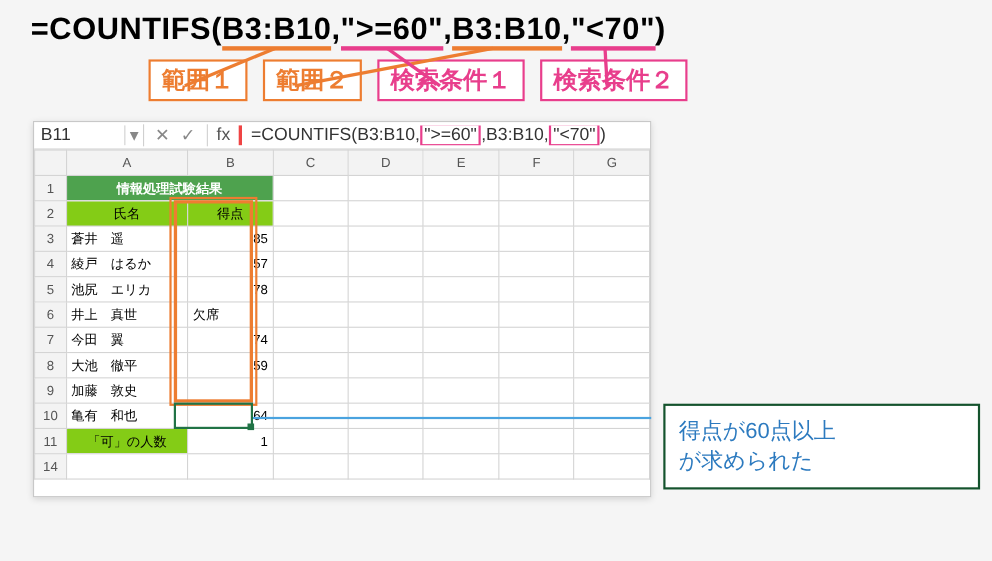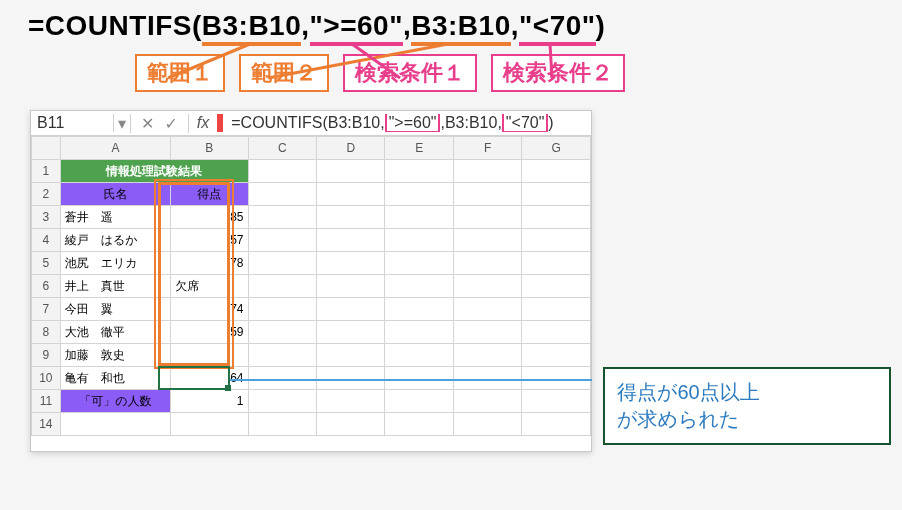--- a/index.html
+++ b/index.html
@@ -76,22 +76,21 @@
   }
   .fb-icons {
     display: flex;
     gap: 10px;
     padding: 0 10px;
     color: #888;
     border-right: 1px solid #d0d0d0;
   }
   .fb-fx {
     padding: 0 8px;
-    font-style: italic;
-    border-right: 6px solid #ef4444;
+    border-right: 3px solid #ef4444;
     color:#555;
   }
   .fb-formula {
     flex: 1;
     padding: 0 8px;
     white-space: nowrap;
     overflow: hidden;
   }
   .pinkbox { border: 2px solid #e83e8c; padding: 0 2px; }
 
@@ -122,21 +121,21 @@
     background: #f3f3f3;
     text-align: center;
   }
   .grid .title-cell {
     background: #4ea24e;
     color: #fff;
     text-align: center;
     font-weight: bold;
   }
   .grid .hdr-cell {
-    background: #8b5cf6;
+    background: #84cc16;
     text-align: center;
   }
   .grid td.num { text-align: right; }
   .colA { width: 100px; }
   .colB { width: 70px; }
   .colRest { width: 62px; }
 
   
   .sel {
     position: absolute;

